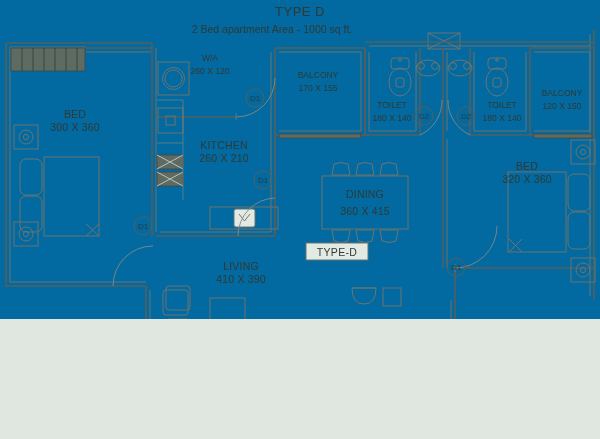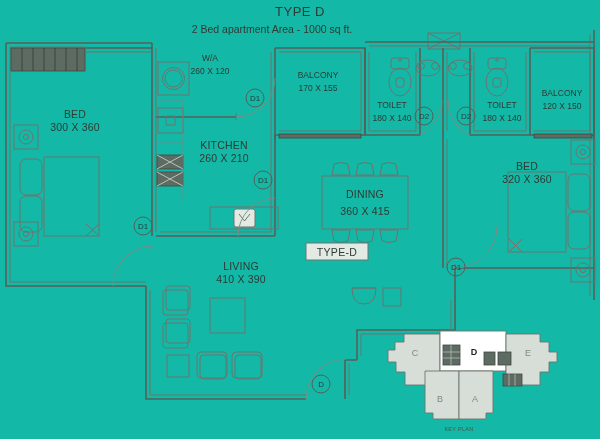--- a/index.html
+++ b/index.html
@@ -6,22 +6,22 @@
     margin: 0;
     padding: 0;
     background: #dfe7e0;
   }
   body {
     font-family: "Liberation Sans", sans-serif;
   }
   #plan-root {
     position: relative;
     width: 600px;
-    height: 439px;
-    background: #14b8a6;
+    height: 319px;
+    background: #0369a1;
     overflow: hidden;
   }
   #plan-svg {
     position: absolute;
     top: 0;
     left: 0;
     width: 600px;
     height: 439px;
   }
   .txt {

